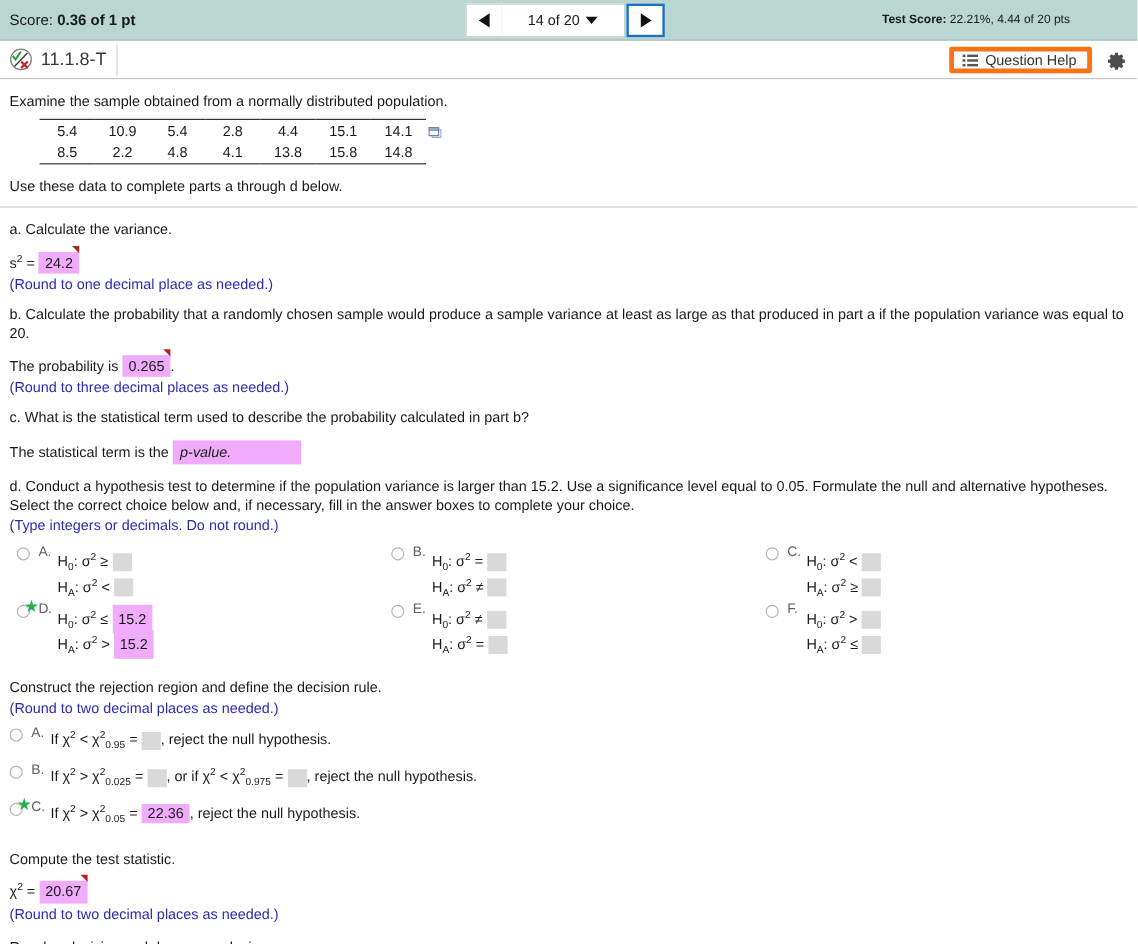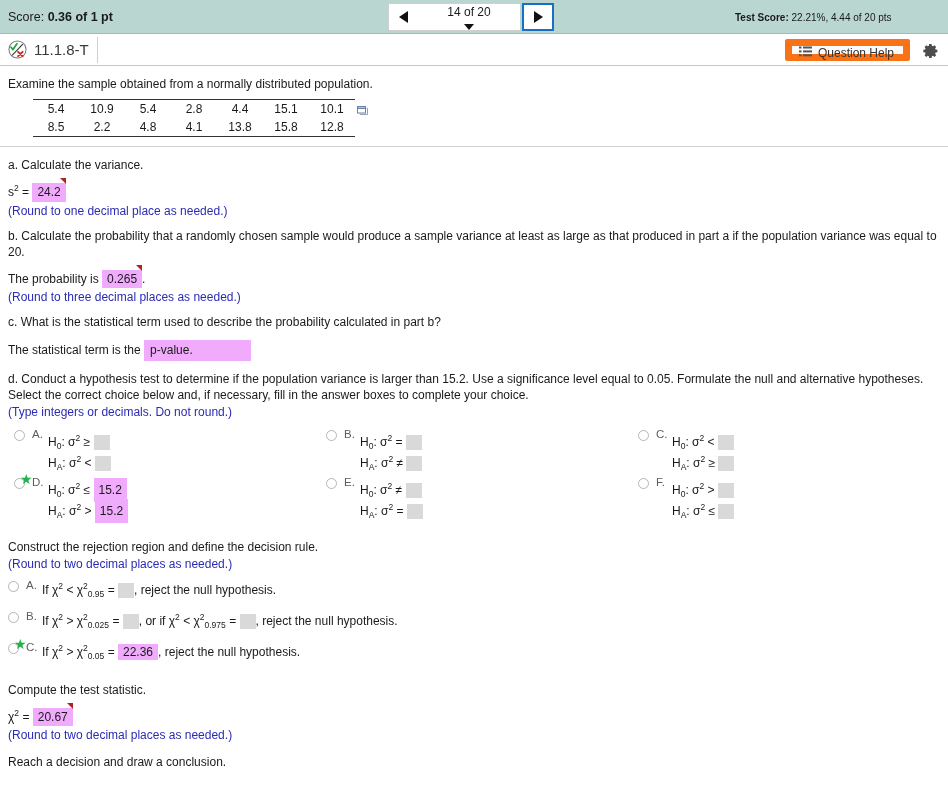--- a/index.html
+++ b/index.html
@@ -61,21 +61,20 @@
   .pager-btn.prev { border-right: none; }
   .pager-mid {
     width: 102px;
     background: #ffffff;
     border: 1px solid #cfcfcf;
     border-left: none; border-right: none;
     display: flex; align-items: center; justify-content: center;
     gap: 5px;
     font-size: 12px;
     cursor: pointer;
-    flex-direction: column;
   }
   .pager-btn.next {
     border: 2px solid #1a6fc4;
     background: #ffffff;
     width: 32px;
     margin-left: 2px;
   }
   .tri-left {
     width: 0; height: 0;
     border-top: 6px solid transparent;
@@ -112,22 +111,22 @@
     border-right: 1px solid #cfcfcf;
   }
   .partial-icon { width: 19px; height: 19px; display: block; }
   .q-id { font-size: 15px; color: #3a3a3a; }
 
   .help-btn {
     position: absolute;
     right: 38px; top: 5px;
     height: 22px;
     padding: 0 9px 0 7px;
-    display: flex; align-items: flex-start; gap: 6px;
-    border: 7px solid #f97316;
+    display: flex; align-items: center; gap: 6px;
+    border: 4px solid #f97316;
     border-radius: 2px;
     background: #fbfbfb;
     font-size: 12px;
     color: #333;
     cursor: pointer;
   }
   .list-icon { display: block; }
   .gear-btn {
     position: absolute;
     right: 7px; top: 6px;
@@ -183,21 +182,21 @@
   .abox.flag::after {
     content: "";
     position: absolute;
     right: 0; top: -5px;
     width: 0; height: 0;
     border-left: 6px solid transparent;
     border-bottom: 6px solid transparent;
     border-top: 6px solid #b32222;
     border-right: 0;
   }
-  .abox.wide { min-width: 105px; padding: 2px 6px; }
+  .abox.wide { min-width: 105px; padding: 2px 6px; font-style: italic; }
   .ebox {
     display: inline-block;
     background: #d9d9d9;
     width: 16px; height: 15px;
     vertical-align: middle;
     cursor: text;
   }
 
   
   .sup { font-size: 8.5px; vertical-align: super; }
@@ -317,42 +316,43 @@
   <div class="data-wrap">
     <table class="data">
       <tbody>
           <tr>
         <td>5.4</td>
         <td>10.9</td>
         <td>5.4</td>
         <td>2.8</td>
         <td>4.4</td>
         <td>15.1</td>
-        <td>10.1</td>
+        <td>14.1</td>
       </tr>
       <tr>
         <td>8.5</td>
         <td>2.2</td>
         <td>4.8</td>
         <td>4.1</td>
         <td>13.8</td>
         <td>15.8</td>
-        <td>12.8</td>
+        <td>14.8</td>
       </tr>
     </tbody>
       </table>
     <span class="popout-icon">
       <svg width="11" height="11" viewBox="0 0 11 11">
         <rect x="0.5" y="1.5" width="8" height="6.5" fill="#fff" stroke="#6b7fa8" stroke-width="1"></rect>
         <rect x="0.5" y="1.5" width="8" height="2" fill="#b9c4da" stroke="#6b7fa8" stroke-width="1"></rect>
         <path d="M9.5 3.3 h1 v6.2 h-7.4 v-1" fill="none" stroke="#93a1be" stroke-width="1"></path>
       </svg>
     </span>
   </div>
 
+  <div class="para">Use these data to complete parts a through d below.</div>
 
   <hr class="sep">
 
   <div class="para">a. Calculate the variance.</div>
   <div class="para">
     <span class="mvar">s</span><span class="sup">2</span>
     <span>=</span>
     <span class="abox flag">24.2</span>
   </div>
   <div class="blue" style="margin-top:2px">(Round to one decimal place as needed.)</div>

